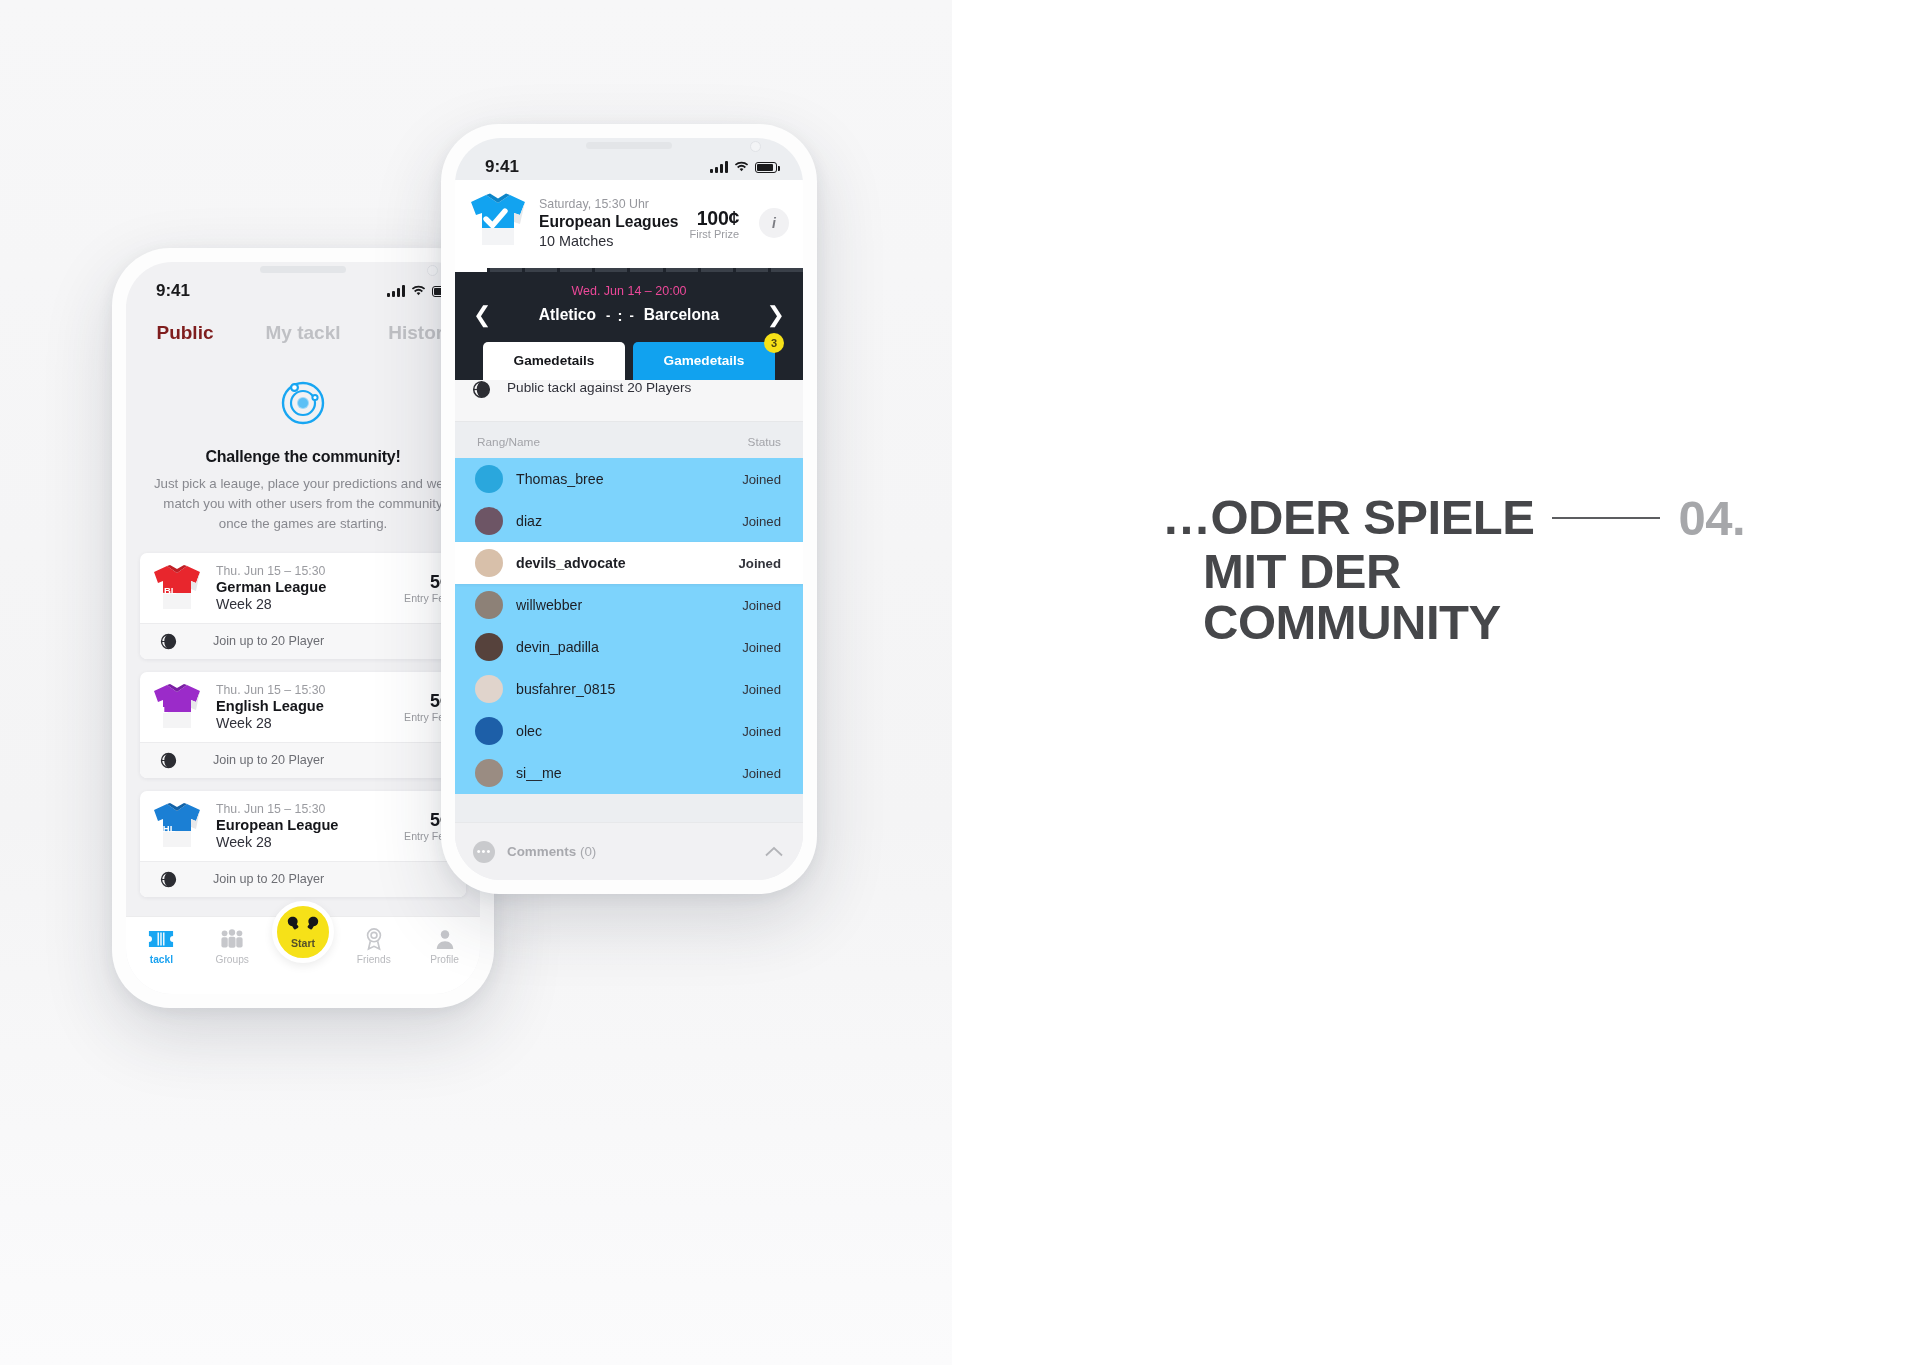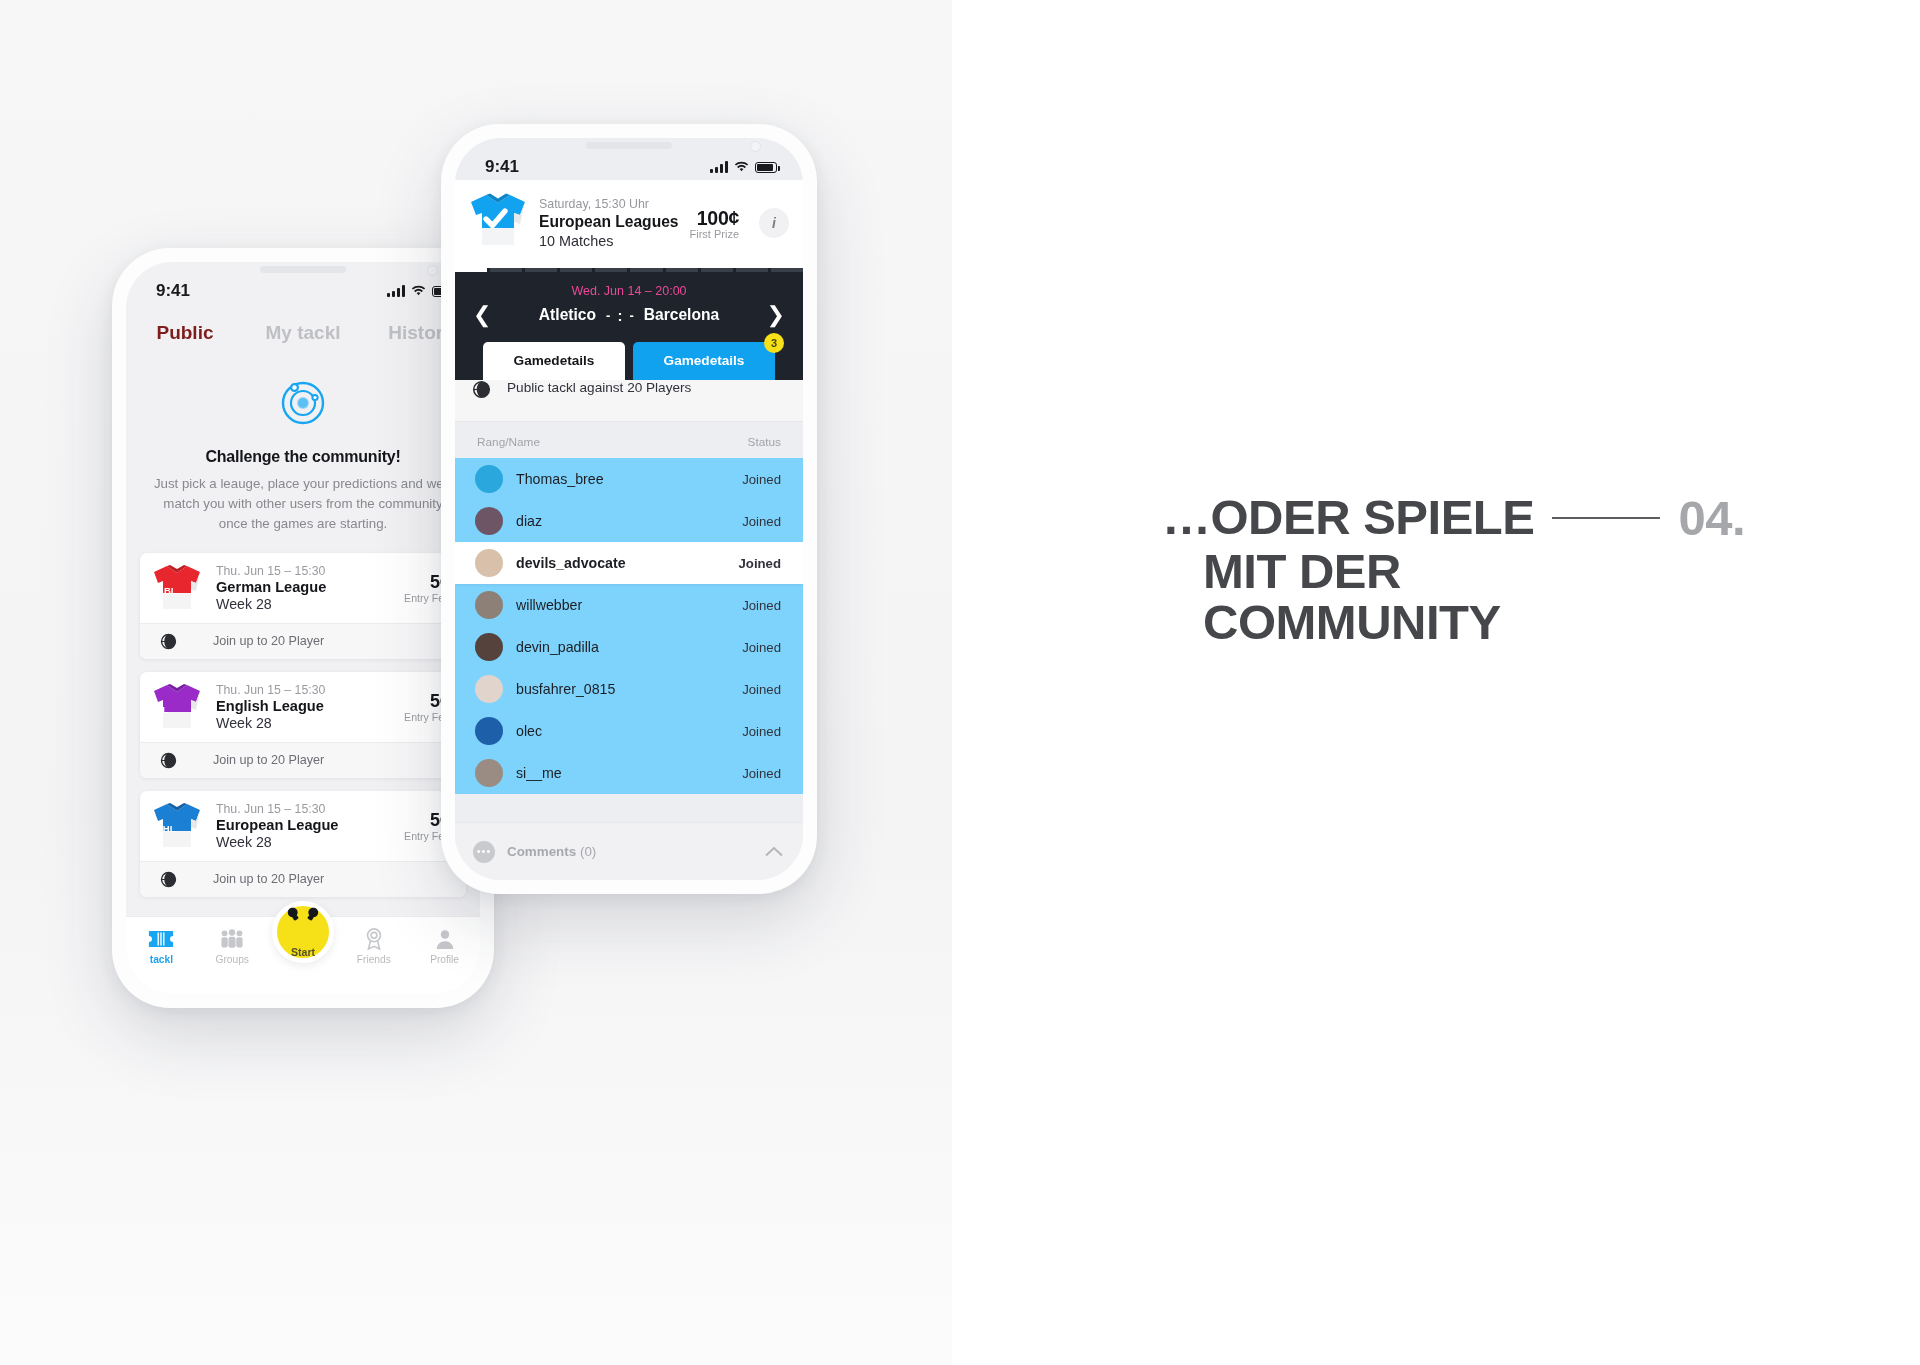--- a/index.html
+++ b/index.html
@@ -106,21 +106,21 @@
     padding-top:10px; border-top:1px solid #ececed;
   }
   .navitem { flex:1; text-align:center; }
   .navitem .nlabel { font-size:10.2px; color:#b9babe; margin-top:3px; }
   .navitem.active .nlabel { color:#1ba2f0; font-weight:700; }
   .navicon { height:24px; display:flex; align-items:center; justify-content:center; }
   .startbtn {
     position:absolute; left:50%; transform:translateX(-50%); top:-16px;
     width:62px; height:62px; border-radius:50%; background:#f6e118;
     border:5px solid #fff; display:flex; flex-direction:column;
-    align-items:center; justify-content:space-between;
+    align-items:center; justify-content:center;
     box-shadow:0 3px 10px rgba(0,0,0,.08);
   }
   .startbtn .slabel{ font-size:10.6px; font-weight:700; color:#55502a; margin-top:1px;}
 
   
   #phoneB { left:441px; top:124px; width:376px; height:770px; z-index:5; }
   #phoneB .phone-inner { background:#eceef1; }
 
   .bhead {
     background:#fff; display:flex; align-items:center;

